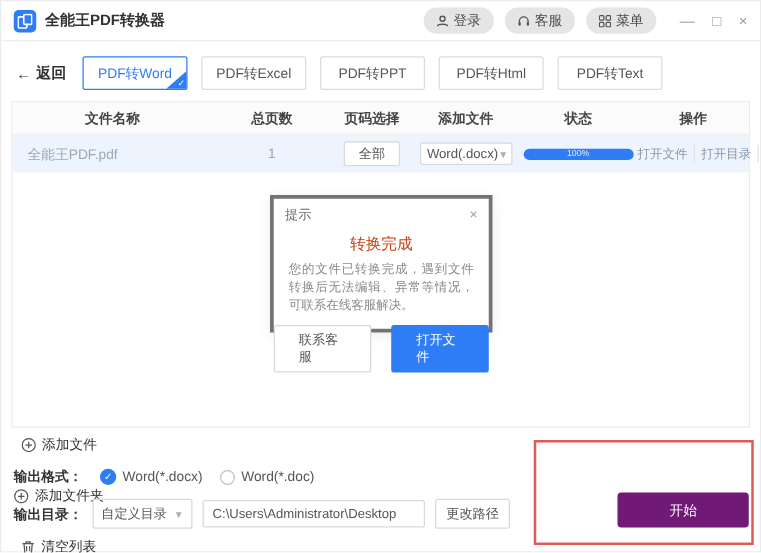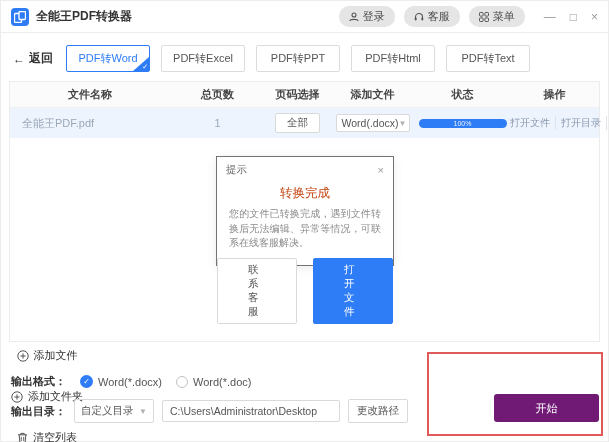--- a/index.html
+++ b/index.html
@@ -51,30 +51,30 @@
   .progress { width:88px; height:9px; background:#2e7cf6; border-radius:5px; margin:0 auto;
               display:flex; align-items:center; justify-content:center; }
   .progress span { font-size:7px; color:#eaf1ff; line-height:1; }
   .rowlinks { display:flex; align-items:center; justify-content:flex-end; padding-right:6px;
               white-space:nowrap; }
   .rowlink { font-size:10px; color:#8a97ad; cursor:pointer; }
   .rowlink + .rowlink { border-left:1px solid #dfe4ea; padding-left:5px; margin-left:5px; }
 
   
   .dialog { position:absolute; left:215px; top:155px; width:178px; height:110px; background:#fff;
-            border:1px solid #737373; box-shadow:0 2px 10px rgba(0,0,0,.08); z-index:5; }
+            border:3px solid #737373; box-shadow:0 2px 10px rgba(0,0,0,.08); z-index:5; }
   .dialog-head { display:flex; align-items:center; justify-content:space-between;
                  padding:6px 9px 4px 9px; }
   .dialog-title { font-size:10.5px; color:#666; }
   .dialog-close { color:#9b9b9b; font-size:11px; cursor:pointer; line-height:1; }
   .dialog-heading { text-align:center; font-size:12.5px; font-weight:normal; color:#c2410c; margin-top:4px; }
   .dialog-body { font-size:10px; color:#8a8a8a; line-height:1.45; padding:5px 12px 0 12px;
                  text-align:justify; }
   .dialog-btns { display:flex; justify-content:center; gap:16px; margin-top:7px; }
-  .dlg-btn { font-size:10.5px; border-radius:2px; padding:4px 30px; cursor:pointer; }
+  .dlg-btn { font-size:10.5px; border-radius:2px; padding:4px 19px; cursor:pointer; }
   .dlg-btn.ghost { background:#fff; border:1px solid #d9d9d9; color:#555; }
   .dlg-btn.primary { background:#2e7cf6; border:1px solid #2e7cf6; color:#fff; }
 
   
   .toolbar { position:absolute; left:10px; top:347px; display:flex; align-items:center; gap:26px;flex-direction:column; }
   .tool { display:flex; align-items:center; gap:5px; font-size:11px; color:#333; cursor:pointer; }
   .tool svg { display:block; }
 
   
   .format-row { position:absolute; left:10px; top:373px; display:flex; align-items:center; gap:14px; }

